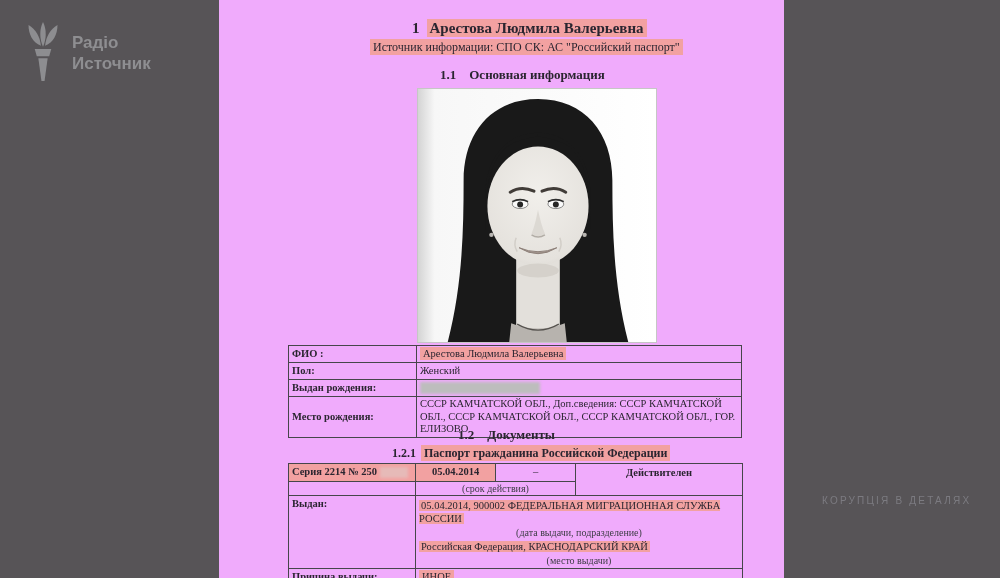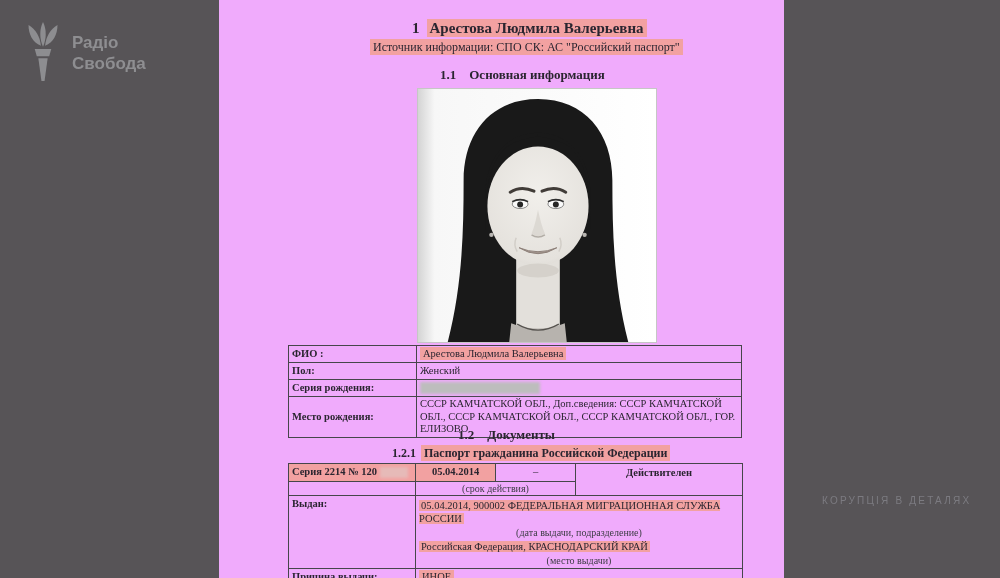--- a/index.html
+++ b/index.html
@@ -73,21 +73,21 @@
           <path d="M4,3 C11,7 15,14 16,23 C8,20 4,12 4,3 Z"></path>
           <path d="M32,3 C25,7 21,14 20,23 C28,20 32,12 32,3 Z"></path>
           <path d="M18,0 C21.5,7 21.5,16 18,24 C14.5,16 14.5,7 18,0 Z"></path>
           <path d="M10,26 L26,26 L24,33 L12,33 Z"></path>
           <path d="M13.5,35 L22.5,35 L19.5,57 L16.5,57 Z"></path>
         </g>
       </svg>
     </span>
     <div class="rs-text">
       <div>Радіо</div>
-      <div>Свобода</div>
+      <div>Источник</div>
     </div>
   </div>
 
   <div class="schemes">
     <div class="schemes-sub">КОРУПЦІЯ В ДЕТАЛЯХ</div>
   </div>
 
   <div class="doc">
 
     <div class="abs sec1">
@@ -147,21 +147,21 @@
       <tbody>
           <tr>
         <td class="lbl">ФИО :</td>
         <td><span class="hl">Арестова Людмила Валерьевна</span></td>
       </tr>
       <tr>
         <td class="lbl">Пол:</td>
         <td><span>Женский</span></td>
       </tr>
       <tr>
-        <td class="lbl">Серия рождения:</td>
+        <td class="lbl">Выдан рождения:</td>
         <td><span class="redact"></span></td>
       </tr>
       <tr class="tall">
         <td class="lbl">Место рождения:</td>
         <td><span>СССР КАМЧАТСКОЙ ОБЛ., Доп.сведения: СССР КАМЧАТСКОЙ ОБЛ., СССР КАМЧАТСКОЙ ОБЛ., СССР КАМЧАТСКОЙ ОБЛ., ГОР. ЕЛИЗОВО</span></td>
       </tr>
     </tbody>
       </table>
 
     <div class="abs h-sub h12">
@@ -174,21 +174,21 @@
 
     <table class="tbl t2">
       <colgroup>
           <col class="c1">
           <col class="c2">
           <col class="c3">
           <col class="c4">
         </colgroup>
       <tbody>
           <tr class="r1">
-        <td class="pinkcell"><span>Серия 2214 № 120</span><span class="redact-pink"></span></td>
+        <td class="pinkcell"><span>Серия 2214 № 250</span><span class="redact-pink"></span></td>
         <td class="pinkcell center">05.04.2014</td>
         <td class="center">–</td>
         <td class="center status" rowspan="2">Действителен</td>
       </tr>
       <tr class="r2">
         <td></td>
         <td colspan="2" class="caption capcell">(срок действия)</td>
       </tr>
       <tr>
         <td class="lbl vtop">Выдан:</td>

